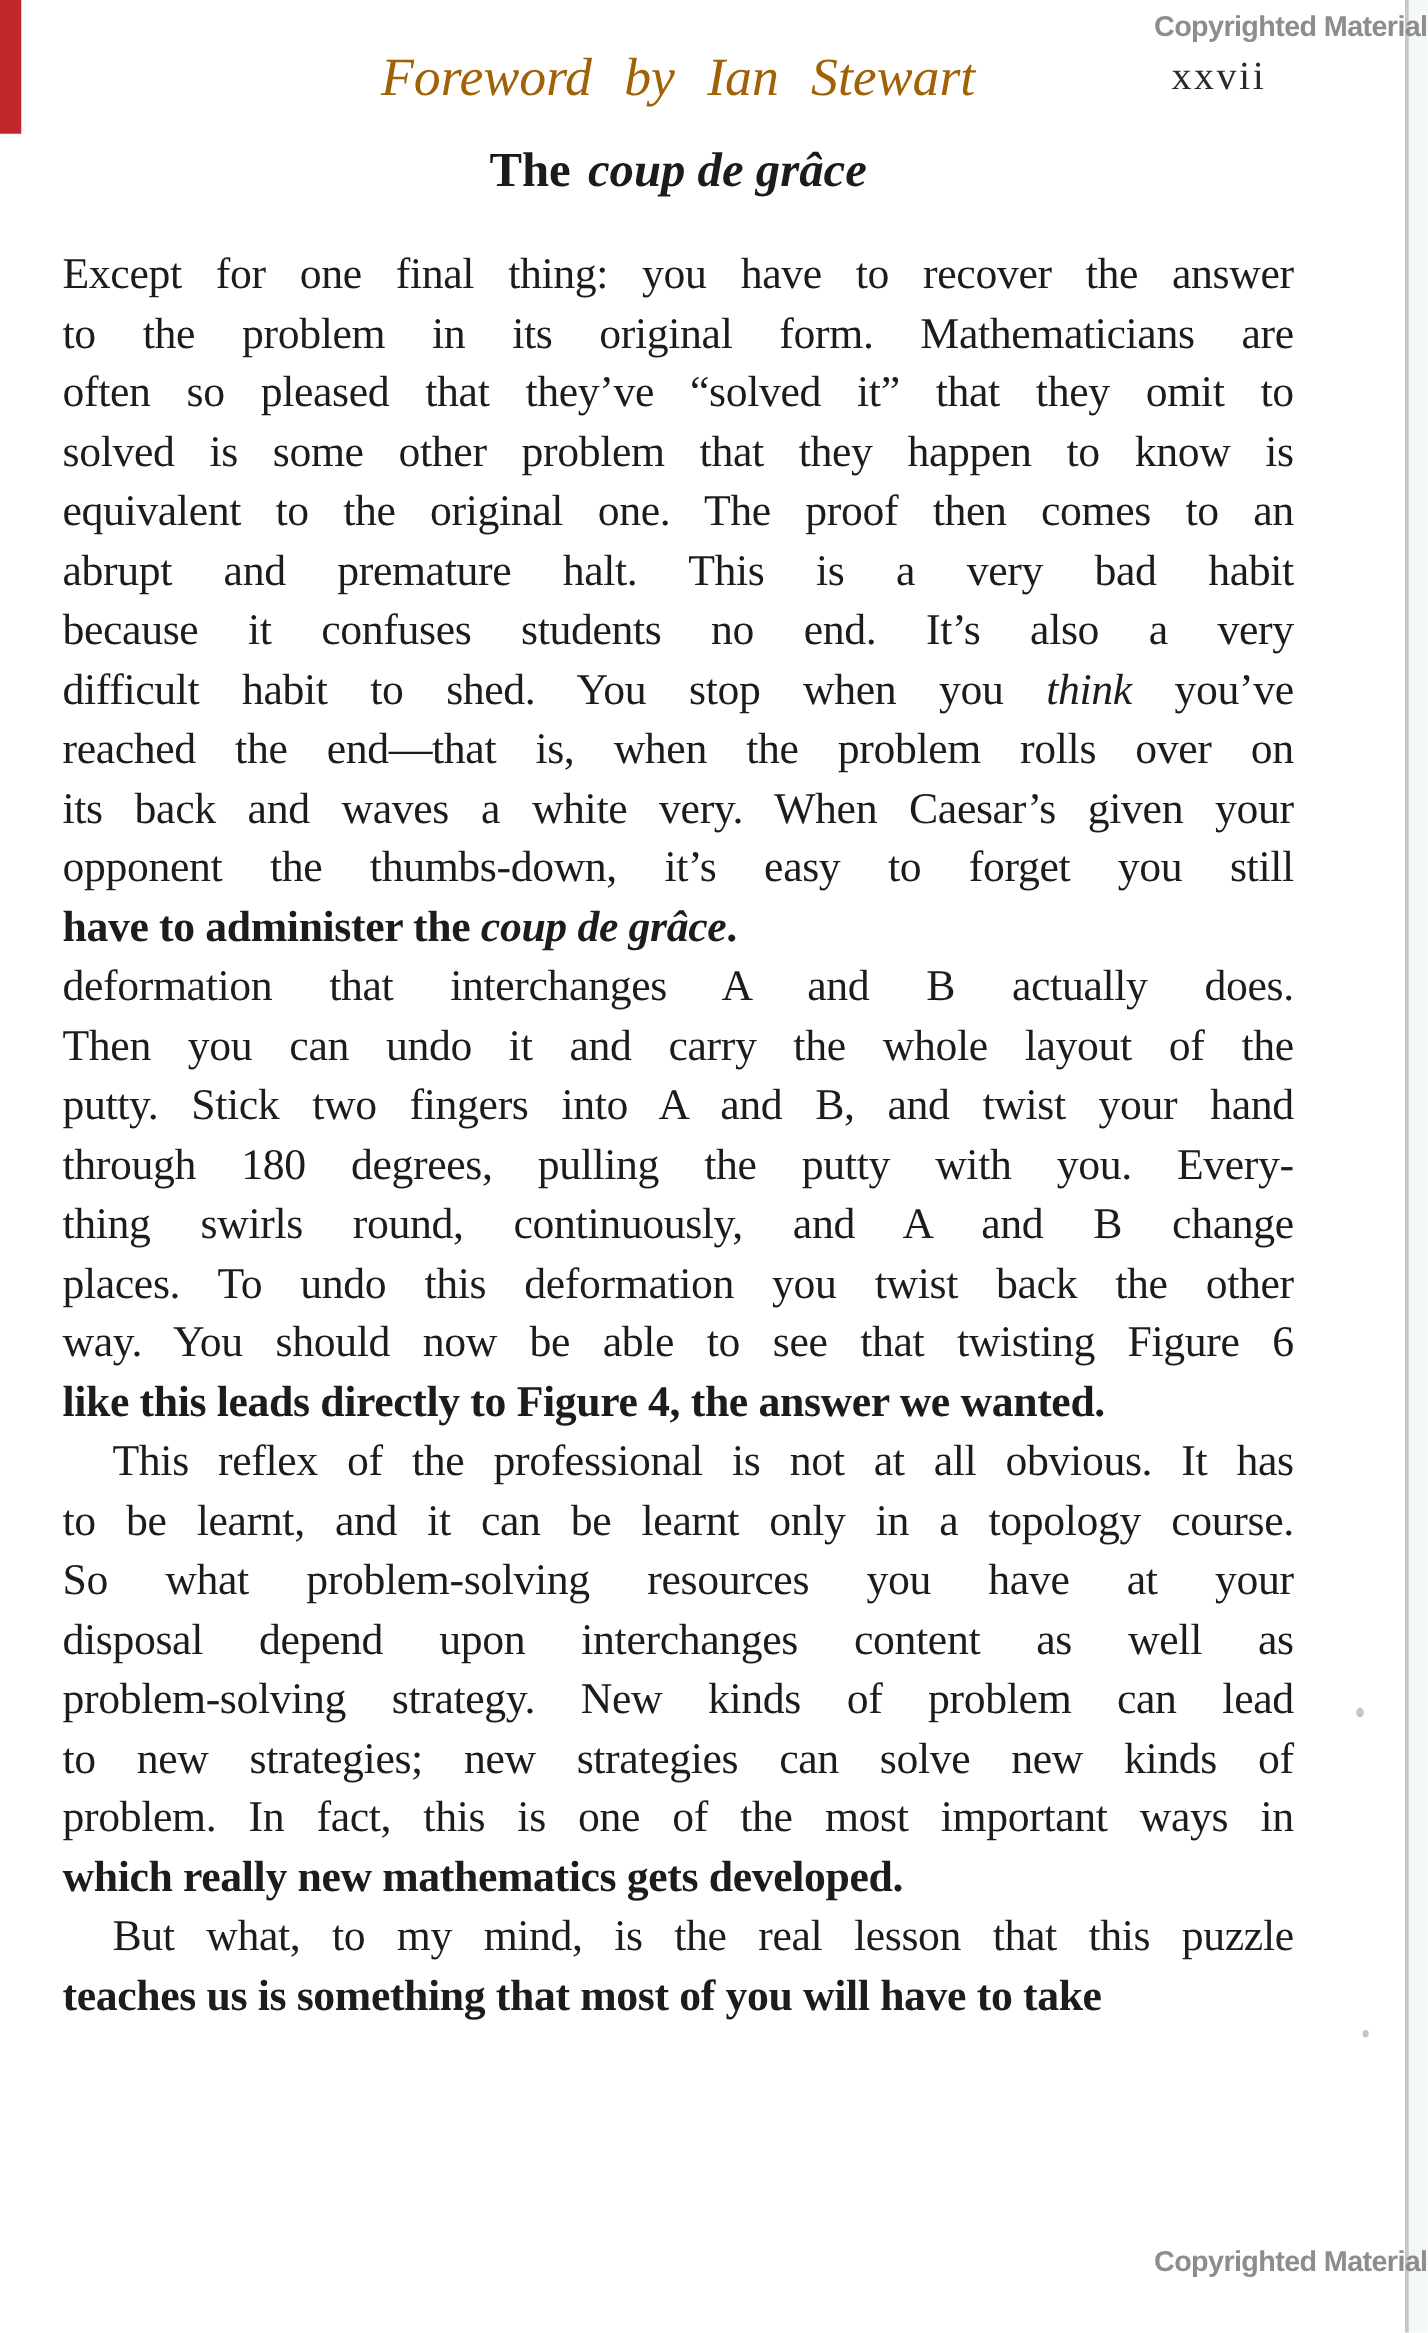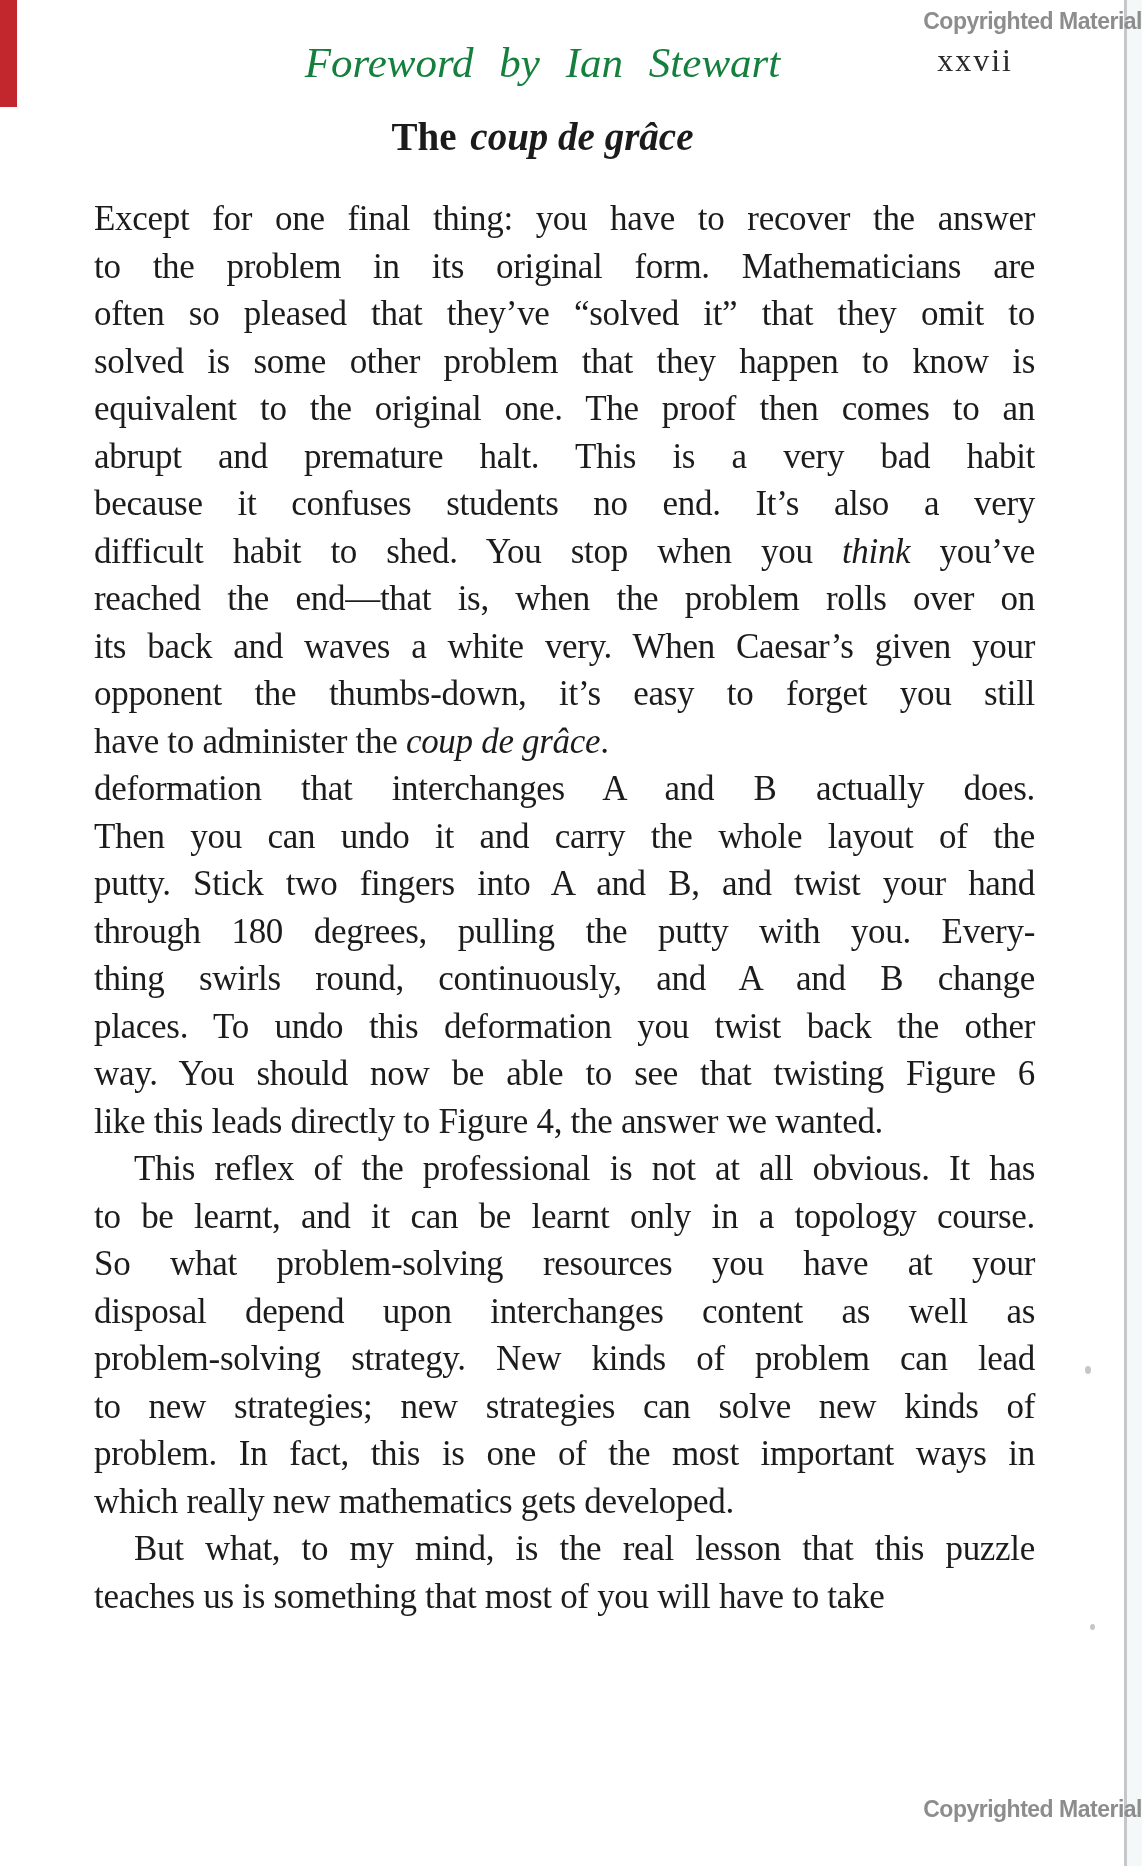--- a/index.html
+++ b/index.html
@@ -32,21 +32,21 @@
   .watermark.bottom { top:1796px; }
   .running-head {
     position:absolute; top:38px; left:50px; width:985px;
     height:52px;
   }
   .running-head .title {
     display:block; text-align:center;
     font-style:italic;
     font-size:43px;
     word-spacing:0.35em;
-    color:#15803d;
+    color:#a16207;
   }
   .running-head .folio {
     position:absolute; right:22px; top:4px;
     font-size:32px; font-style:normal;
     letter-spacing:2px;
     color:#2a2a2a;
   }
   .section-heading {
     position:absolute; top:114px; left:50px; width:985px;
     text-align:center;
@@ -60,23 +60,22 @@
     font-size:35px;
     line-height:47.5px;
     letter-spacing:-0.3px;
     color:#1c1c1c;
   }
   .para { margin:0; }
   .line {
     text-align:justify;
     text-align-last:justify;
     white-space:normal;
-    margin-left:44px;
   }
-  .line.last { text-align-last:left; }
+  .line.last { text-align-last:left;font-weight:bold; }
   .para.indent .line.first { text-indent:40px; }
   .speck {
     position:absolute;
     border-radius:50%;
     background:#c6c6c6;
   }
   .speck.s1 { left:1085px; top:1366px; width:6px; height:8px; }
   .speck.s2 { left:1090px; top:1624px; width:5px; height:6px; }
 </style>
 </head>

